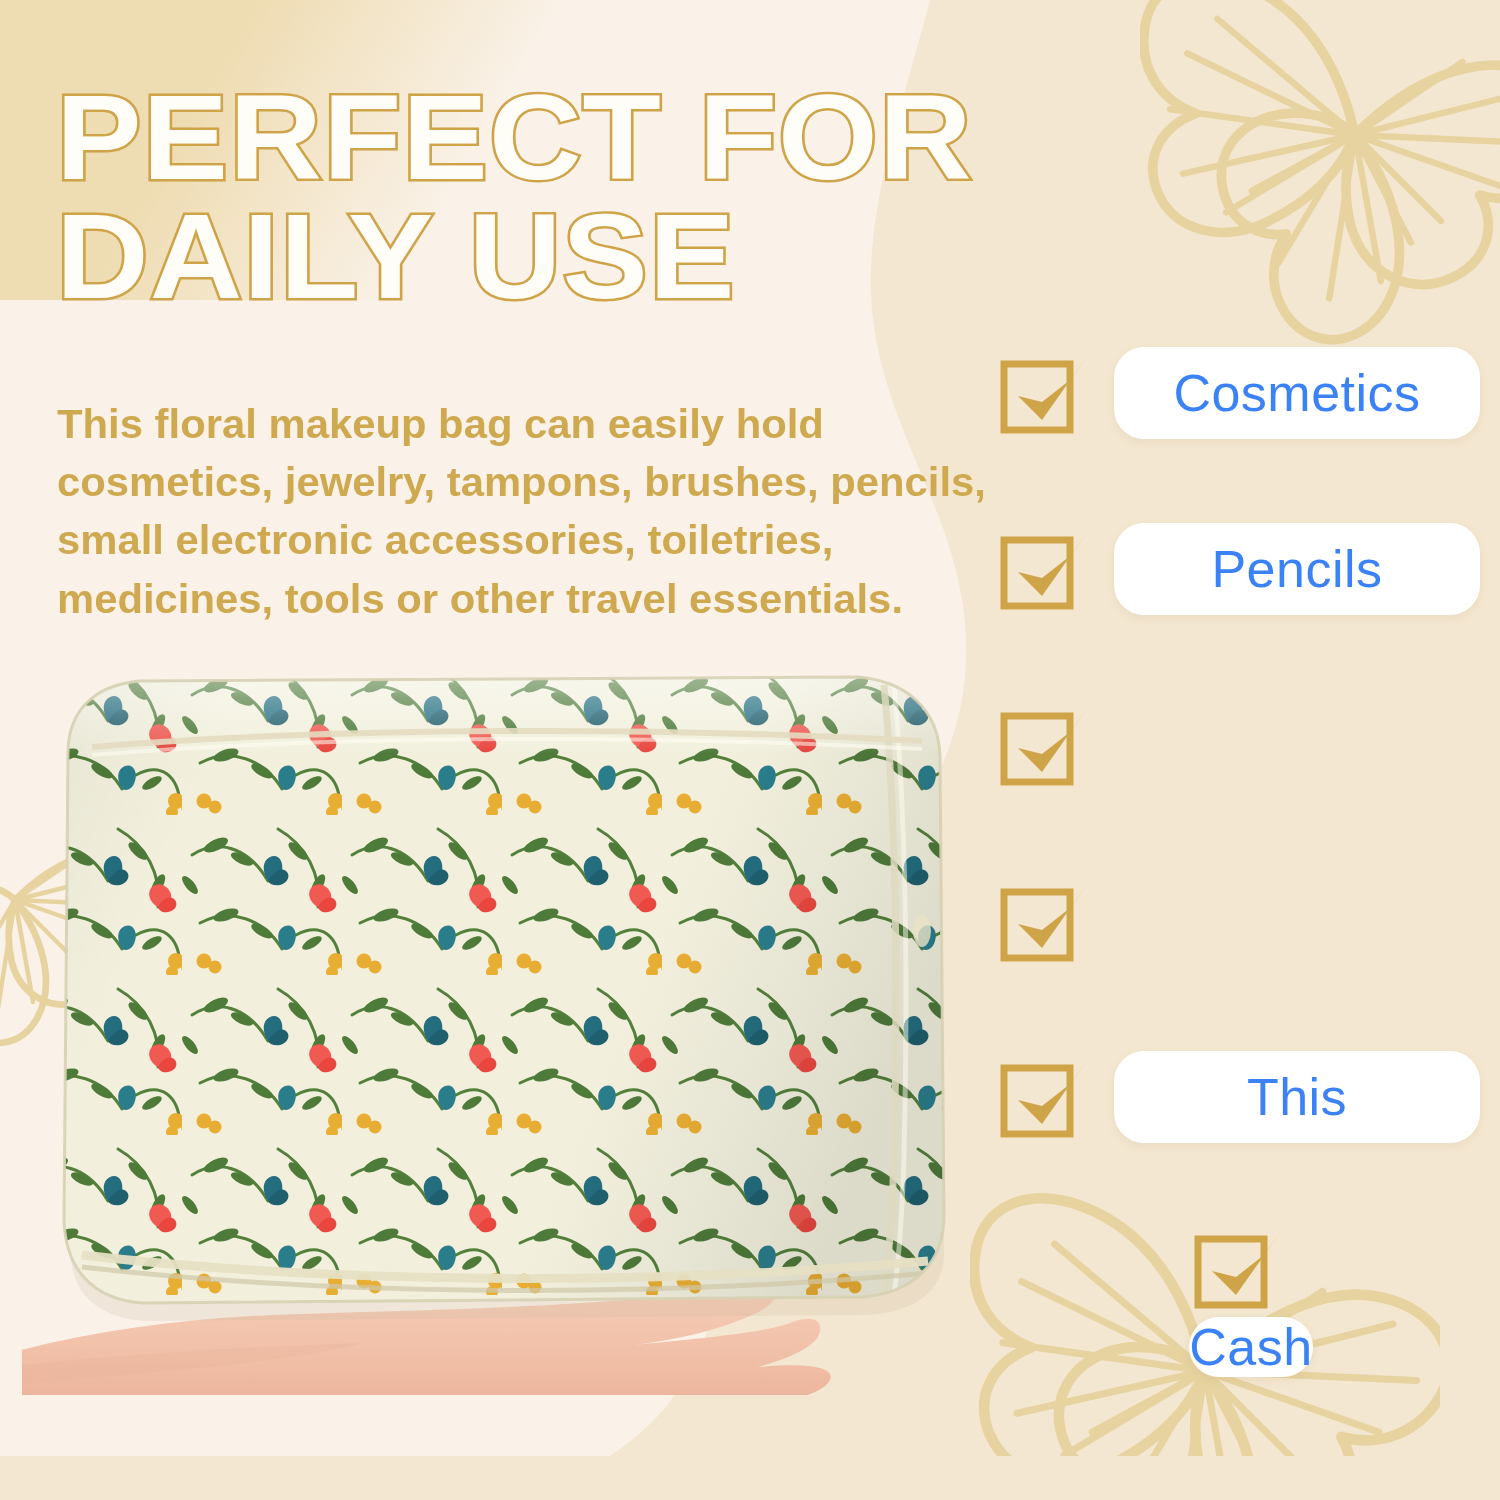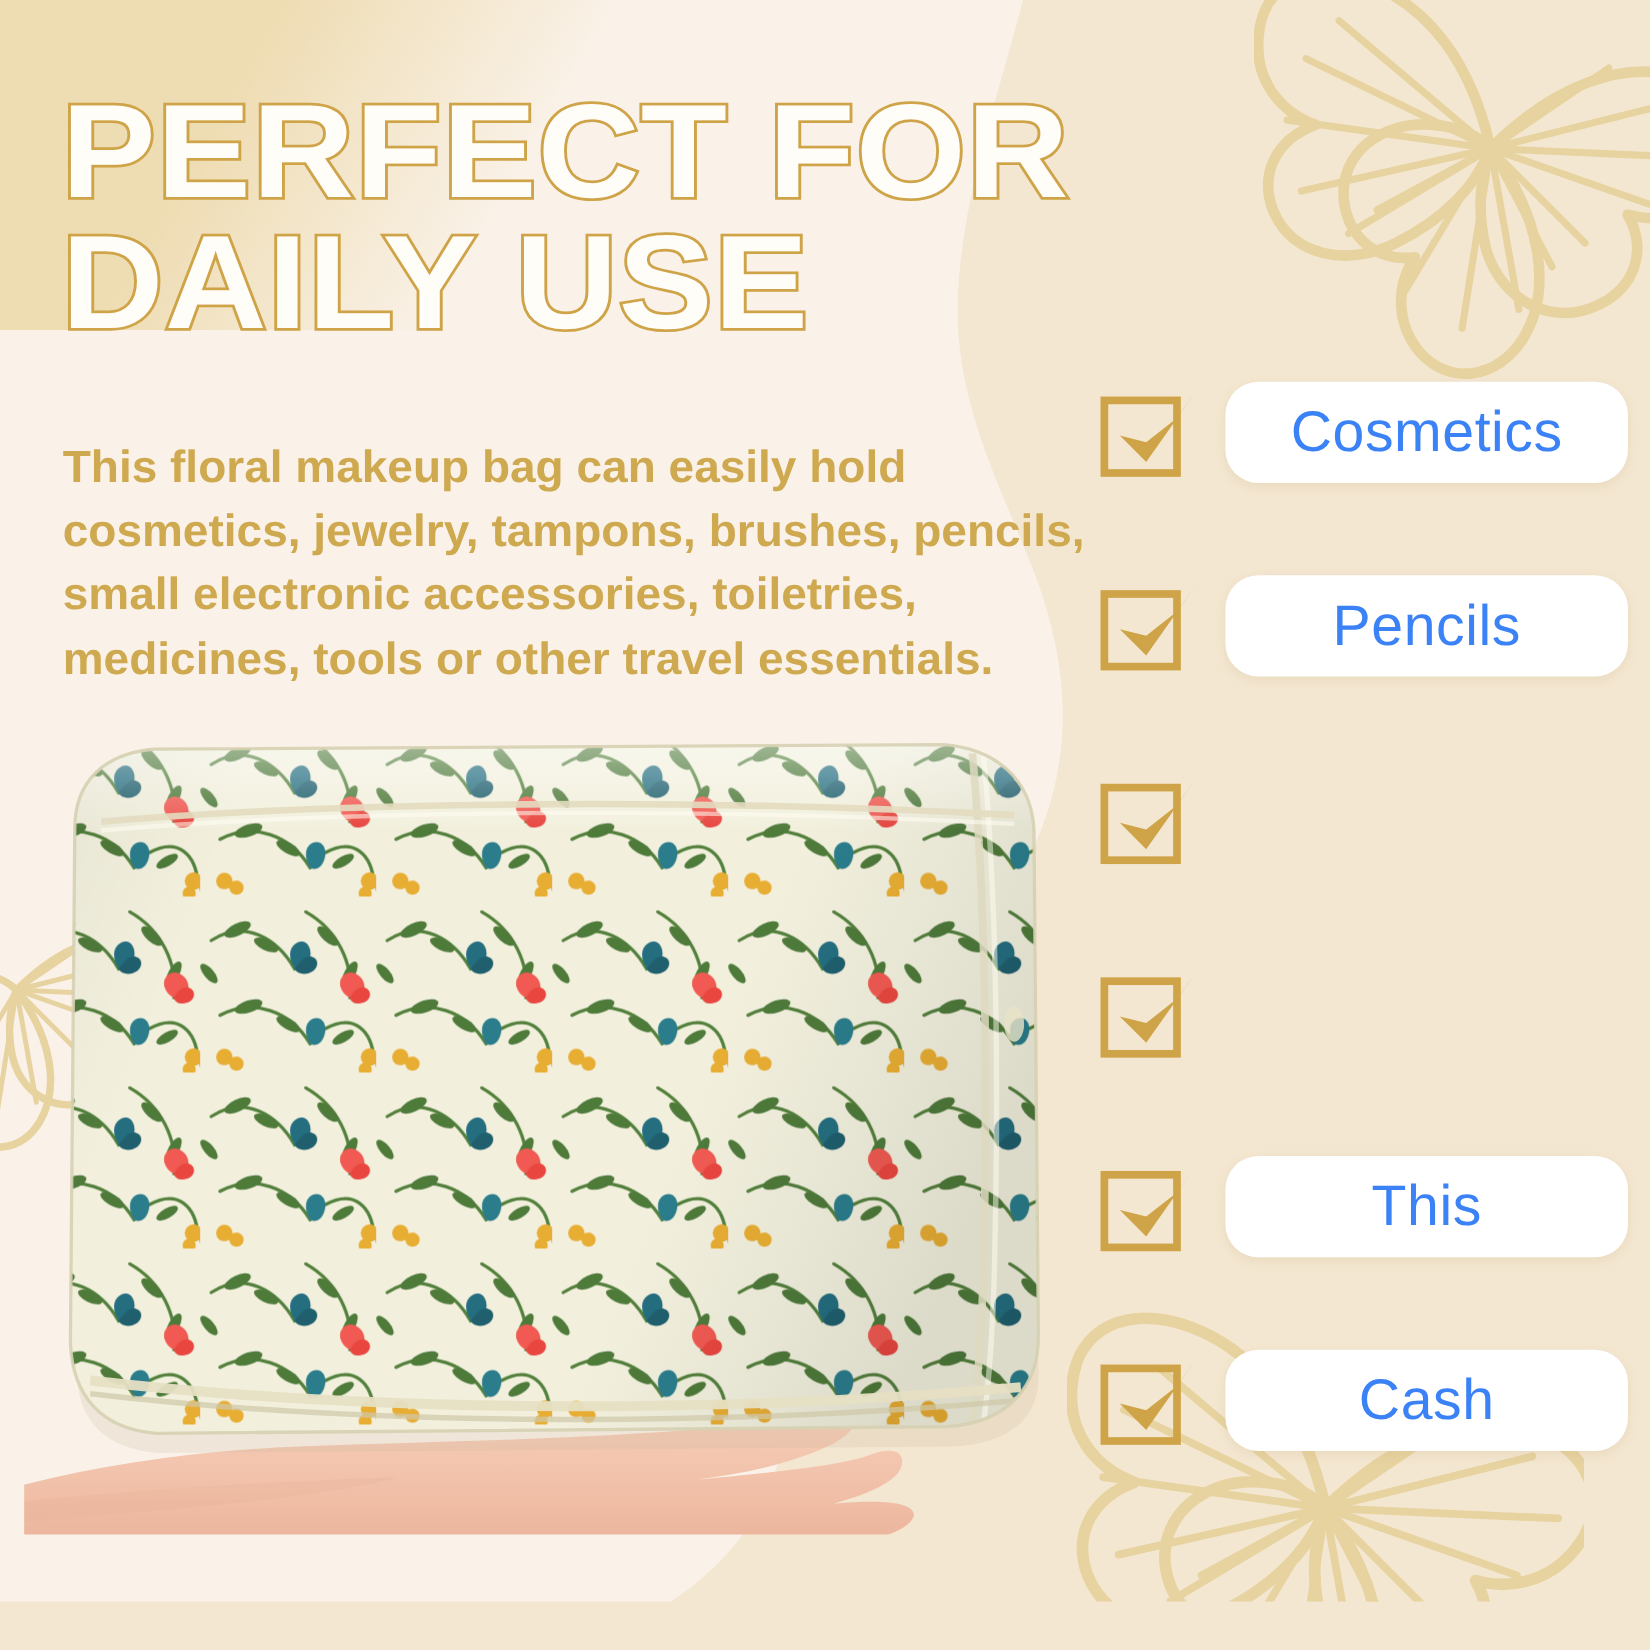--- a/index.html
+++ b/index.html
@@ -47,21 +47,21 @@
 
   
   .product{position:absolute;left:22px;top:655px;width:960px;height:740px;}
 
   
   .checklist{position:absolute;left:1000px;top:345px;width:480px;}
   .check-row{
     position:relative;display:flex;align-items:center;
     height:95px;margin-bottom:81px;
   }
-  .check-row:last-child{margin-bottom:0;}
+  .check-row:last-child{margin-bottom:0;flex-direction:column;}
   .checkbox{position:relative;width:92px;height:86px;flex:0 0 92px;}
   .pill{
     position:relative;margin-left:22px;flex:1 1 auto;height:92px;
     background:#ffffff;border-radius:30px;
     display:flex;align-items:center;justify-content:center;
     box-shadow:0 3px 10px rgba(190,160,110,.18);
   }
   .pill span{
     font-size:52px;color:#3b82f6;font-weight:400;
     font-family:"Liberation Sans",sans-serif;

